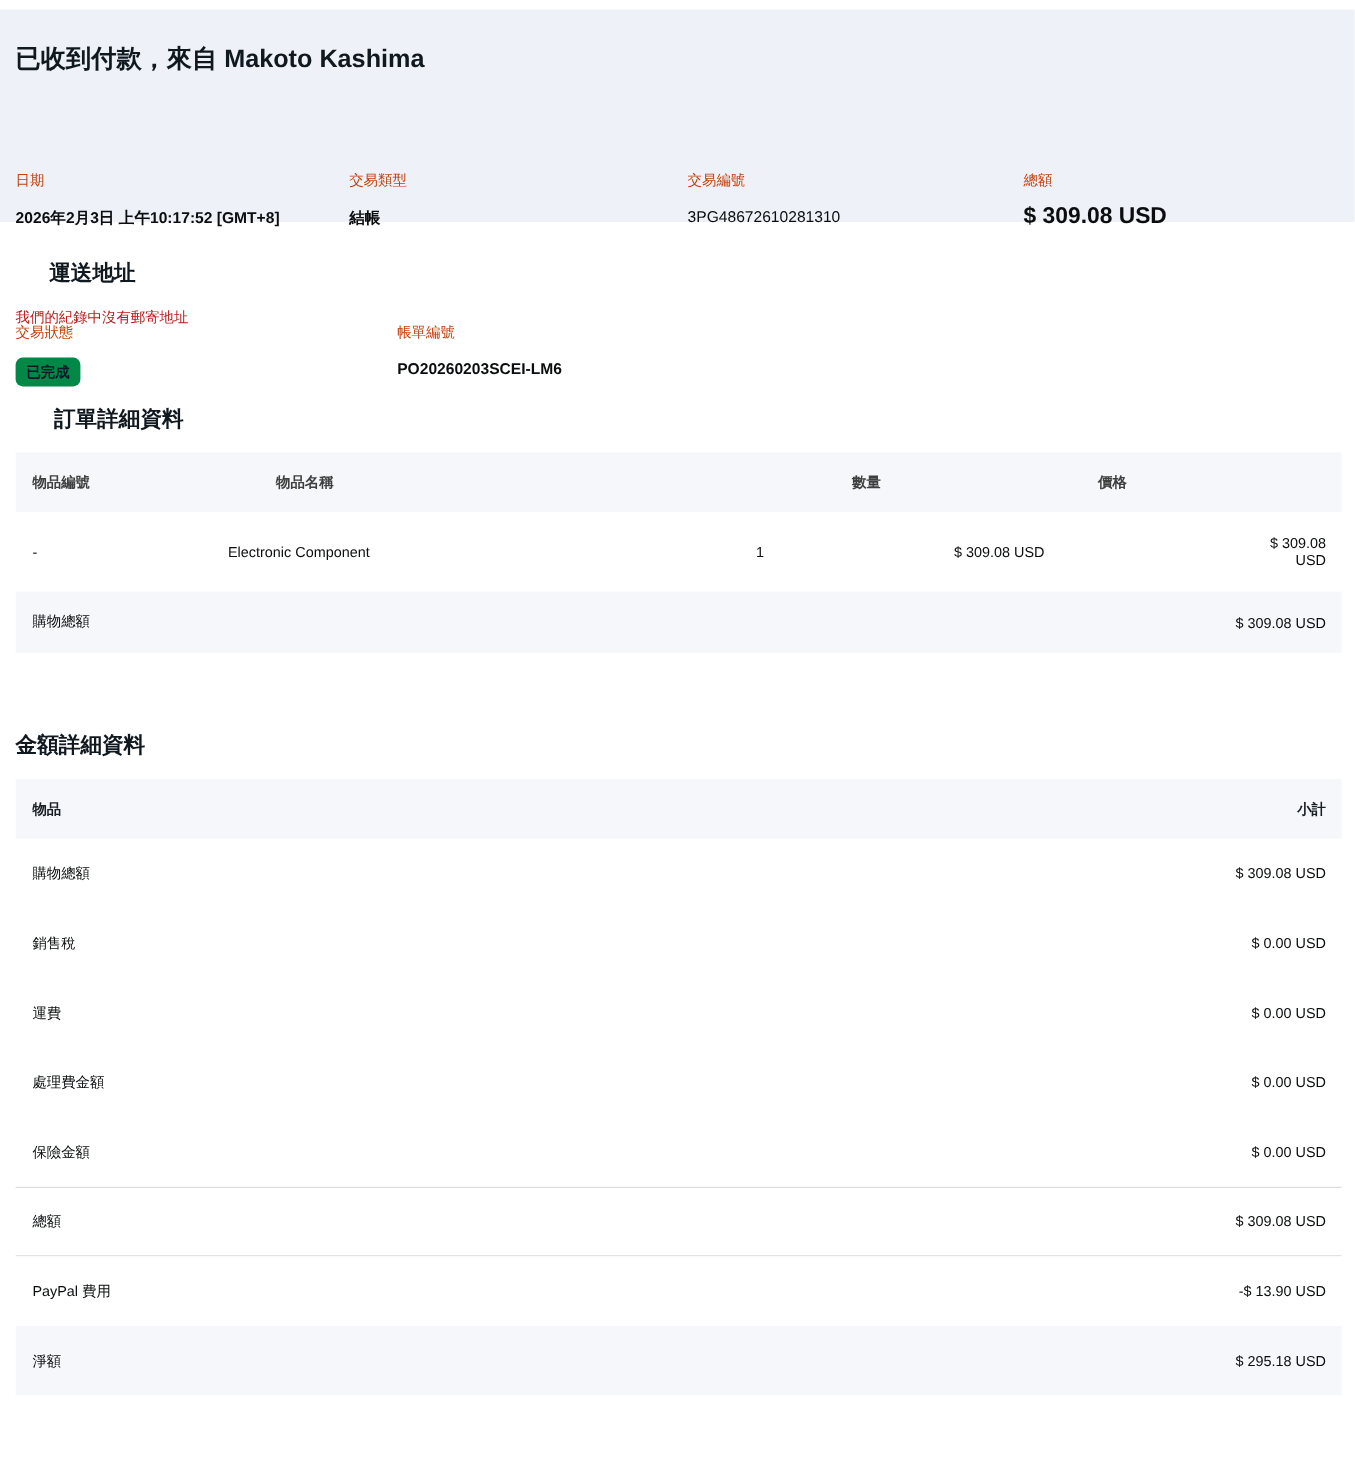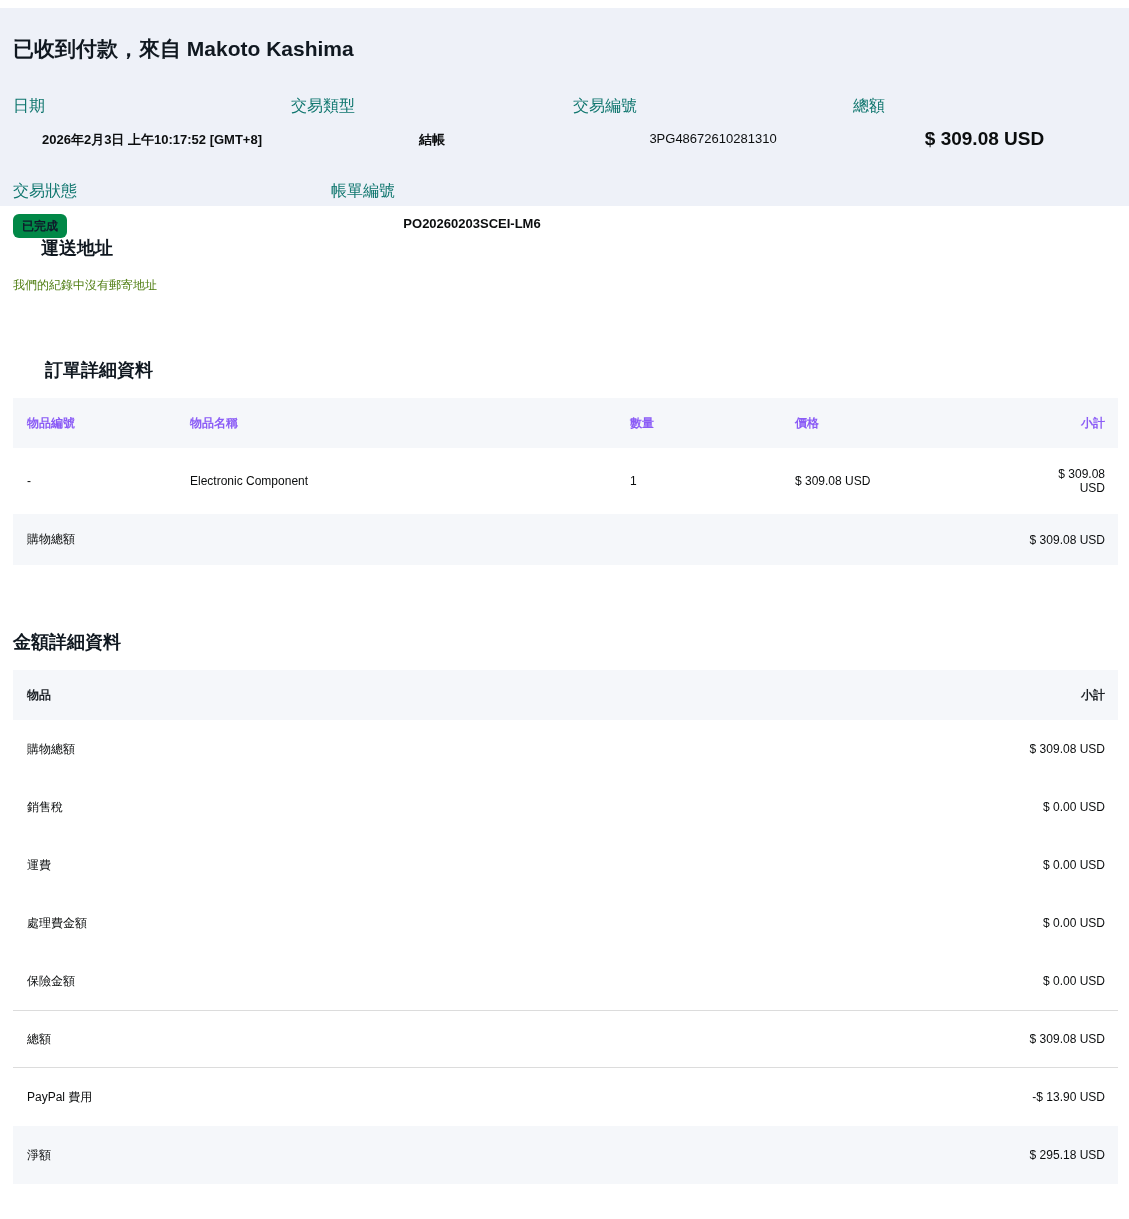--- a/index.html
+++ b/index.html
@@ -6,46 +6,46 @@
   body{
     width:1129px;
     background:#ffffff;
     font-family:"Liberation Sans","DejaVu Sans",sans-serif;
     color:#0b0d0e;
     -webkit-font-smoothing:antialiased;
   }
   .band{
     background:#eef1f8;
     margin-top:8px;
-    height:198px;
+    height:177px;
     box-sizing:border-box;
     padding:27px 13px 0 13px;
   }
   .page-title{
     margin:0;
     font-size:21px;
     font-weight:700;
     color:#101820;
   }
   .fields{
     margin-top:33px;
     display:grid;
     grid-template-columns:278px 282px 280px 1fr;
   }
   .fields.row2{ margin-top:31px;gap:40px; }
   .field-label{
-    font-size:16px;
-    color:#0f766e;
+    font-size:12px;
+    color:#c2410c;
+    margin-top:46px;
   }
   .field-value{
     margin-top:14px;
     font-size:13px;
     font-weight:700;
     color:#0b0d0e;
-    text-align:center;
   }
   .field-value.regular{ font-weight:400; }
   .field-value.total{ font-size:19px; font-weight:800; margin-top:11px; }
   .badge{
     display:inline-block;
     margin-top:12px;
     background:#018847;
     color:#0f172a;
     font-size:12px;
     font-weight:700;
@@ -57,41 +57,42 @@
   .section-heading{
     margin:0;
     font-size:18px;
     font-weight:700;
     color:#101820;
   }
   .sh-shipping{ margin-top:30px;margin-left:28px; }
   .shipping-note{
     margin-top:17px;
     font-size:12px;
-    color:#4d7c0f;
+    color:#b91c1c;
   }
   .sh-order{ margin-top:64px;padding-left:32px; }
   .sh-amount{ margin-top:65px; }
 
   .table{
     margin:16px 11px 0 13px;
   }
   .t1-head, .t1-row{
     display:grid;
     grid-template-columns:163px 440px 165px 240px 1fr;
     align-items:center;
     box-sizing:border-box;
     padding:0 13px 0 14px;
     font-size:12px;
   }
   .t1-head{
     height:50px;
     background:#f5f7fa;
     font-weight:700;
-    color:#8b5cf6;
+    color:#404040;
+    gap:40px;
   }
   .t1-row{
     height:66px;
     background:#ffffff;
     color:#0b0d0e;
   }
   .cell-right{ text-align:right; }
   .t1-foot{
     height:51px;
     background:#f5f7fa;

